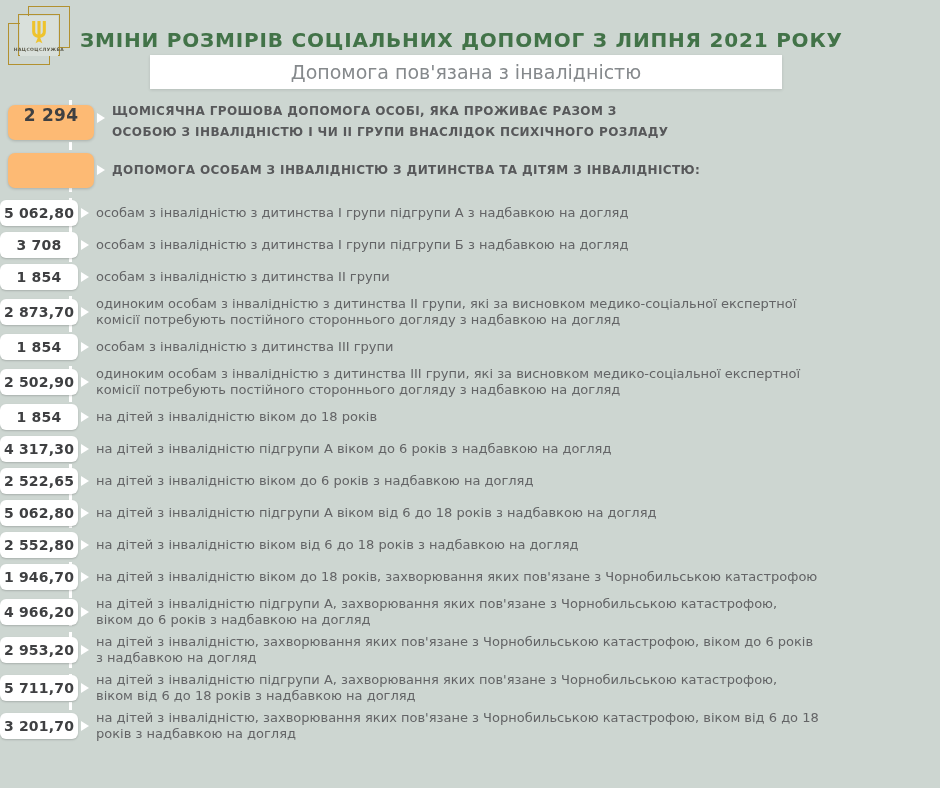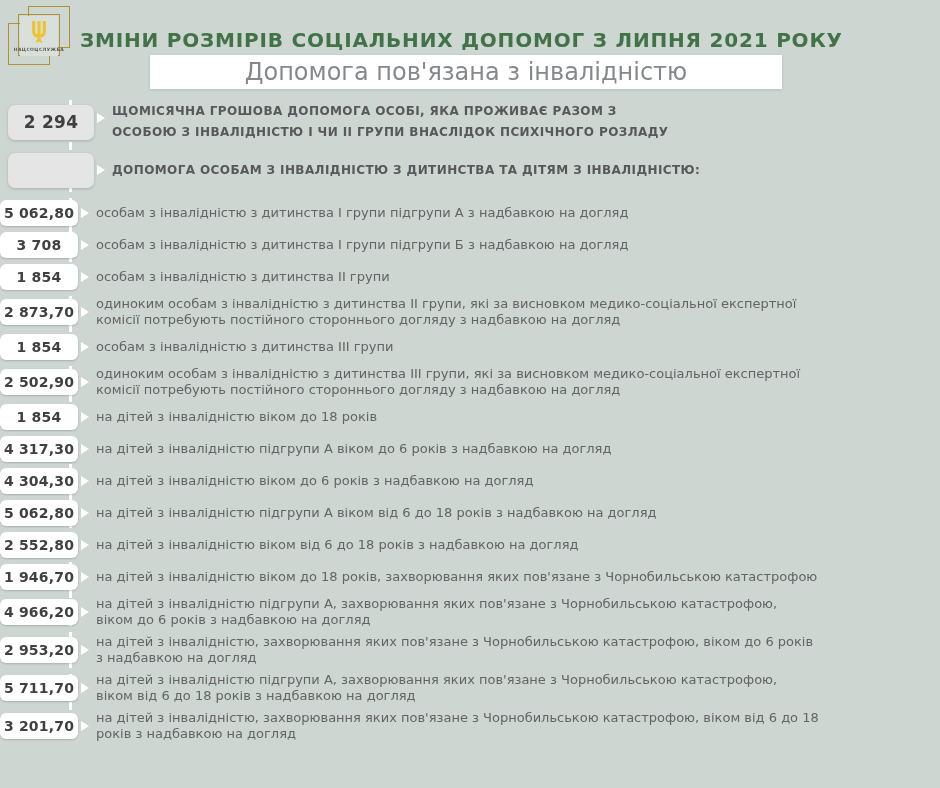--- a/index.html
+++ b/index.html
@@ -46,35 +46,35 @@
   .title {
     position: absolute; left: 80px; top: 28px; width: 855px;
     font-size: 20px; font-weight: bold; letter-spacing: .8px;
     color: var(--green); white-space: nowrap;
   }
   .subtitle-bar {
     position: absolute; left: 150px; top: 55px; width: 632px; height: 34px;
     background: #ffffff; box-shadow: 0 1px 3px rgba(0,0,0,.12);
     display: flex; align-items: center; justify-content: center;
   }
-  .subtitle-bar span { font-size: 24px; color: var(--subtitle); }
+  .subtitle-bar span { font-size: 19px; color: var(--subtitle); }
   
   .dashed-line {
     position: absolute; left: 69px; top: 100px; width: 3px; height: 640px;
     background: repeating-linear-gradient(to bottom, #ffffff 0 8px, transparent 8px 14px);
     z-index: 0;
   }
   
   .content { position: absolute; left: 0; top: 101px; width: 940px; z-index: 1; }
   .section-row { display: flex; align-items: center; margin: 0 0 10px 8px; }
   .section-row:nth-of-type(2) { margin-bottom: 12px; }
   .big-box {
-    flex: none; width: 86px; height: 35px; background: #e5e5e5;
+    flex: none; width: 86px; height: 35px; background: #fdba74;
     border-radius: 7px; box-shadow: 0 1px 3px rgba(0,0,0,.18);
-    display: flex; align-items: center; justify-content: center;
+    display: flex; align-items: flex-start; justify-content: center;
     font-size: 17px; font-weight: bold; color: var(--num); letter-spacing: .3px;
     position: relative; z-index: 1;
   }
   .arrow {
     flex: none; width: 0; height: 0;
     border-top: 5px solid transparent; border-bottom: 5px solid transparent;
     border-left: 8px solid #ffffff; margin: 0 7px 0 3px;
   }
   .section-row .arrow { align-self: flex-start; margin-top: 12px; }
   .section-label {
@@ -201,21 +201,21 @@
   <div class="item-row">
     <div class="value-box">
       <span class="value">4 317,30</span>
     </div>
     <span class="arrow"></span>
     <div class="item-label">на дітей з інвалідністю підгрупи А віком до 6 років з надбавкою на догляд</div>
   </div>
 
   <div class="item-row">
     <div class="value-box">
-      <span class="value">4 304,30</span>
+      <span class="value">2 522,65</span>
     </div>
     <span class="arrow"></span>
     <div class="item-label">на дітей з інвалідністю віком до 6 років з надбавкою на догляд</div>
   </div>
 
   <div class="item-row">
     <div class="value-box">
       <span class="value">5 062,80</span>
     </div>
     <span class="arrow"></span>

